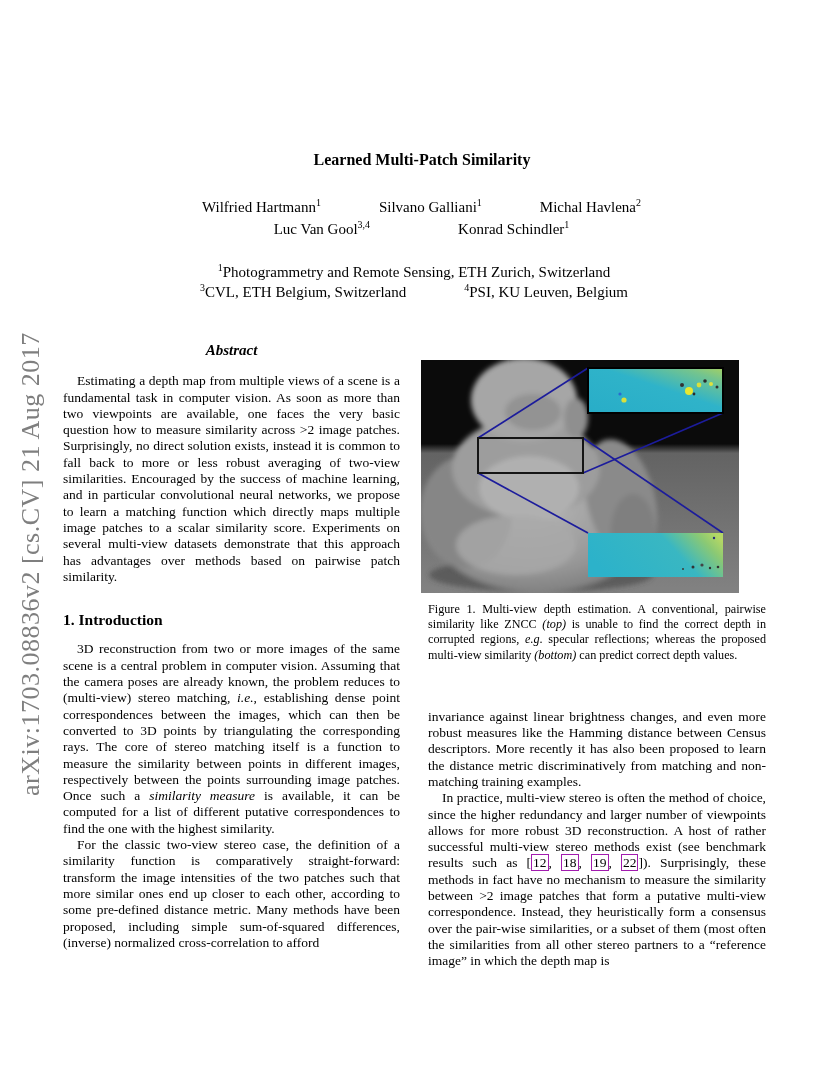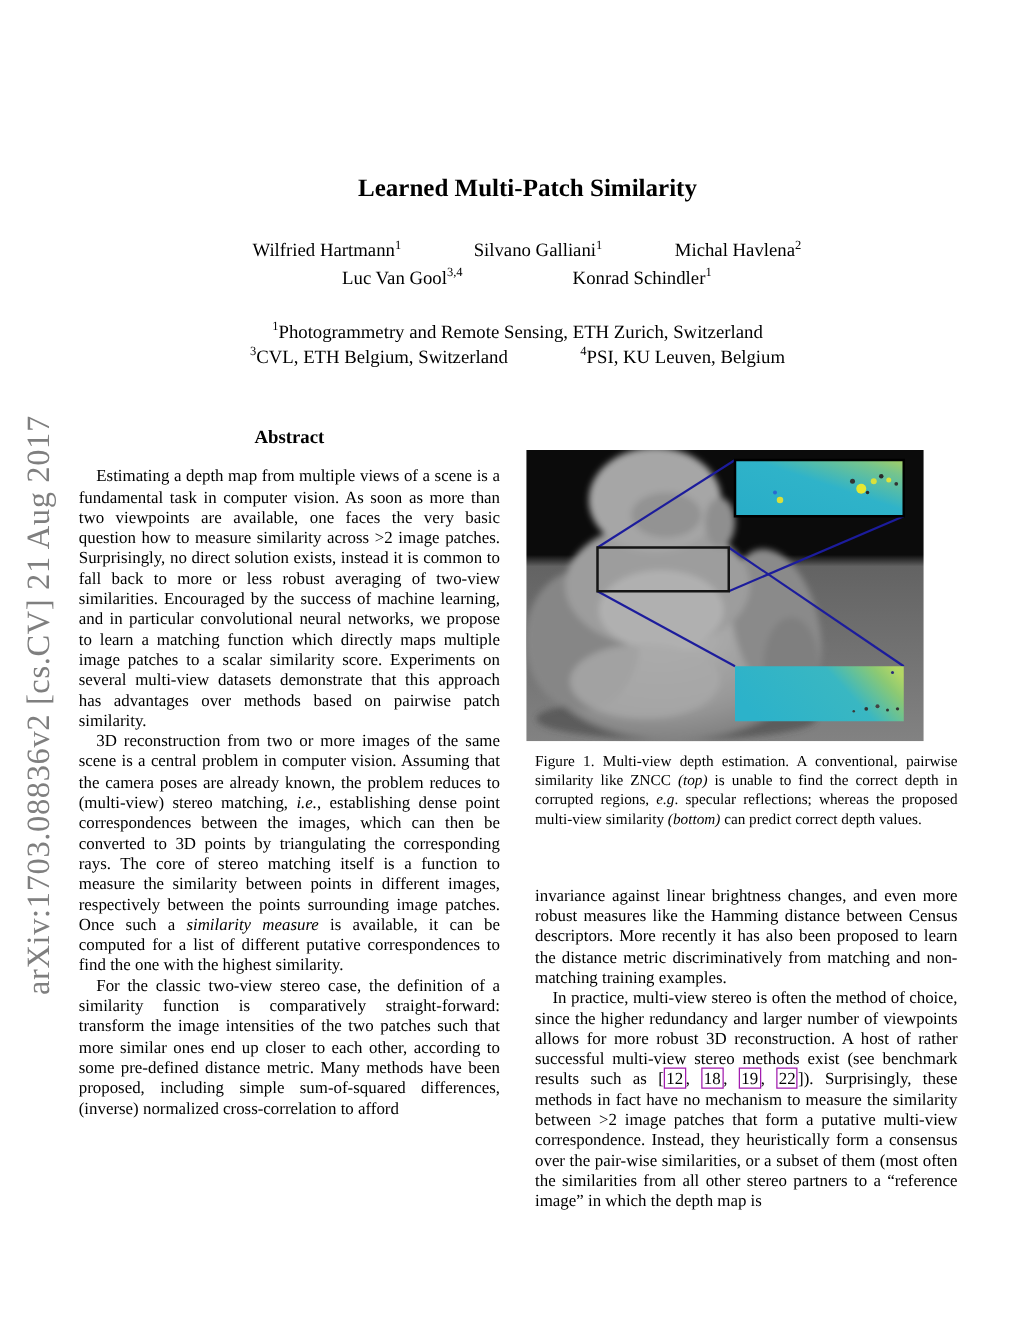--- a/index.html
+++ b/index.html
@@ -23,22 +23,22 @@
     color:#7f7f7f;
     letter-spacing:.5px;
   }
   
   .header{
     position:absolute;
     left:0;right:0;top:140px;
     text-align:center;
   }
   .title{
-    margin:0;
-    font-size:20px;
+    margin:11px;
+    font-size:16px;
     font-weight:bold;
     padding-left:16px;
   }
   .authors-row{
     display:flex;
     justify-content:center;
     gap:58px;
     font-size:15px;
     padding-left:15px;
   }
@@ -60,20 +60,21 @@
     line-height:16.3px;
     text-align:justify;
   }
   .col-left{left:63px;}
   .col-right{left:428px;width:338px;top:360px;}
   .abstract-heading{
     margin:0 0 15px 0;
     text-align:center;
     font-size:15px;
     font-weight:bold;
+    font-style:italic;
   }
   .abstract-text{
     margin:0;
     text-indent:14px;
   }
   .section-heading{
     margin:27px 0 13px 0;
     font-size:15.5px;
     font-weight:bold;
     text-align:left;
@@ -124,20 +125,21 @@
       <div>
         <span><sup>3</sup><span>CVL, ETH Belgium, Switzerland</span></span><span class="affil-gap"></span><span><sup>4</sup><span>PSI, KU Leuven, Belgium</span></span>
       </div>
     </div>
   </div>
 
   <div class="col col-left">
     <h2 class="abstract-heading">Abstract</h2>
     <p class="abstract-text">Estimating a depth map from multiple views of a scene is a fundamental task in computer vision.  As soon as more than two viewpoints are available, one faces the very basic question how to measure similarity across &gt;2 image patches.  Surprisingly, no direct solution exists, instead it is common to fall back to more or less robust averaging of two-view similarities.  Encouraged by the success of machine learning, and in particular convolutional neural networks, we propose to learn a matching function which directly maps multiple image patches to a scalar similarity score.  Experiments on several multi-view datasets demonstrate that this approach has advantages over methods based on pairwise patch similarity.</p>
 
+    <h2 class="section-heading">1. Introduction</h2>
 
     <p class="body-par"><span>3D reconstruction from two or more images of the same scene is a central problem in computer vision.  Assuming that the camera poses are already known, the problem reduces to (multi-view) stereo matching, </span><span class="ital">i.e.</span><span>, establishing dense point correspondences between the images, which can then be converted to 3D points by triangulating the corresponding rays.  The core of stereo matching itself is a function to measure the similarity between points in different images, respectively between the points surrounding image patches. Once such a </span><span class="ital">similarity measure</span><span> is available, it can be computed for a list of different putative correspondences to find the one with the highest similarity.</span></p>
 
     <p class="body-par">For the classic two-view stereo case, the definition of a similarity function is comparatively straight-forward: transform the image intensities of the two patches such that more similar ones end up closer to each other, according to some pre-defined distance metric.  Many methods have been proposed, including simple sum-of-squared differences, (inverse) normalized cross-correlation to afford</p>
   </div>
 
   <div class="col col-right">
 
     <figure class="figure-block">
       <svg class="figure-canvas" width="318" height="233" viewBox="0 0 318 233" xmlns="http://www.w3.org/2000/svg">

